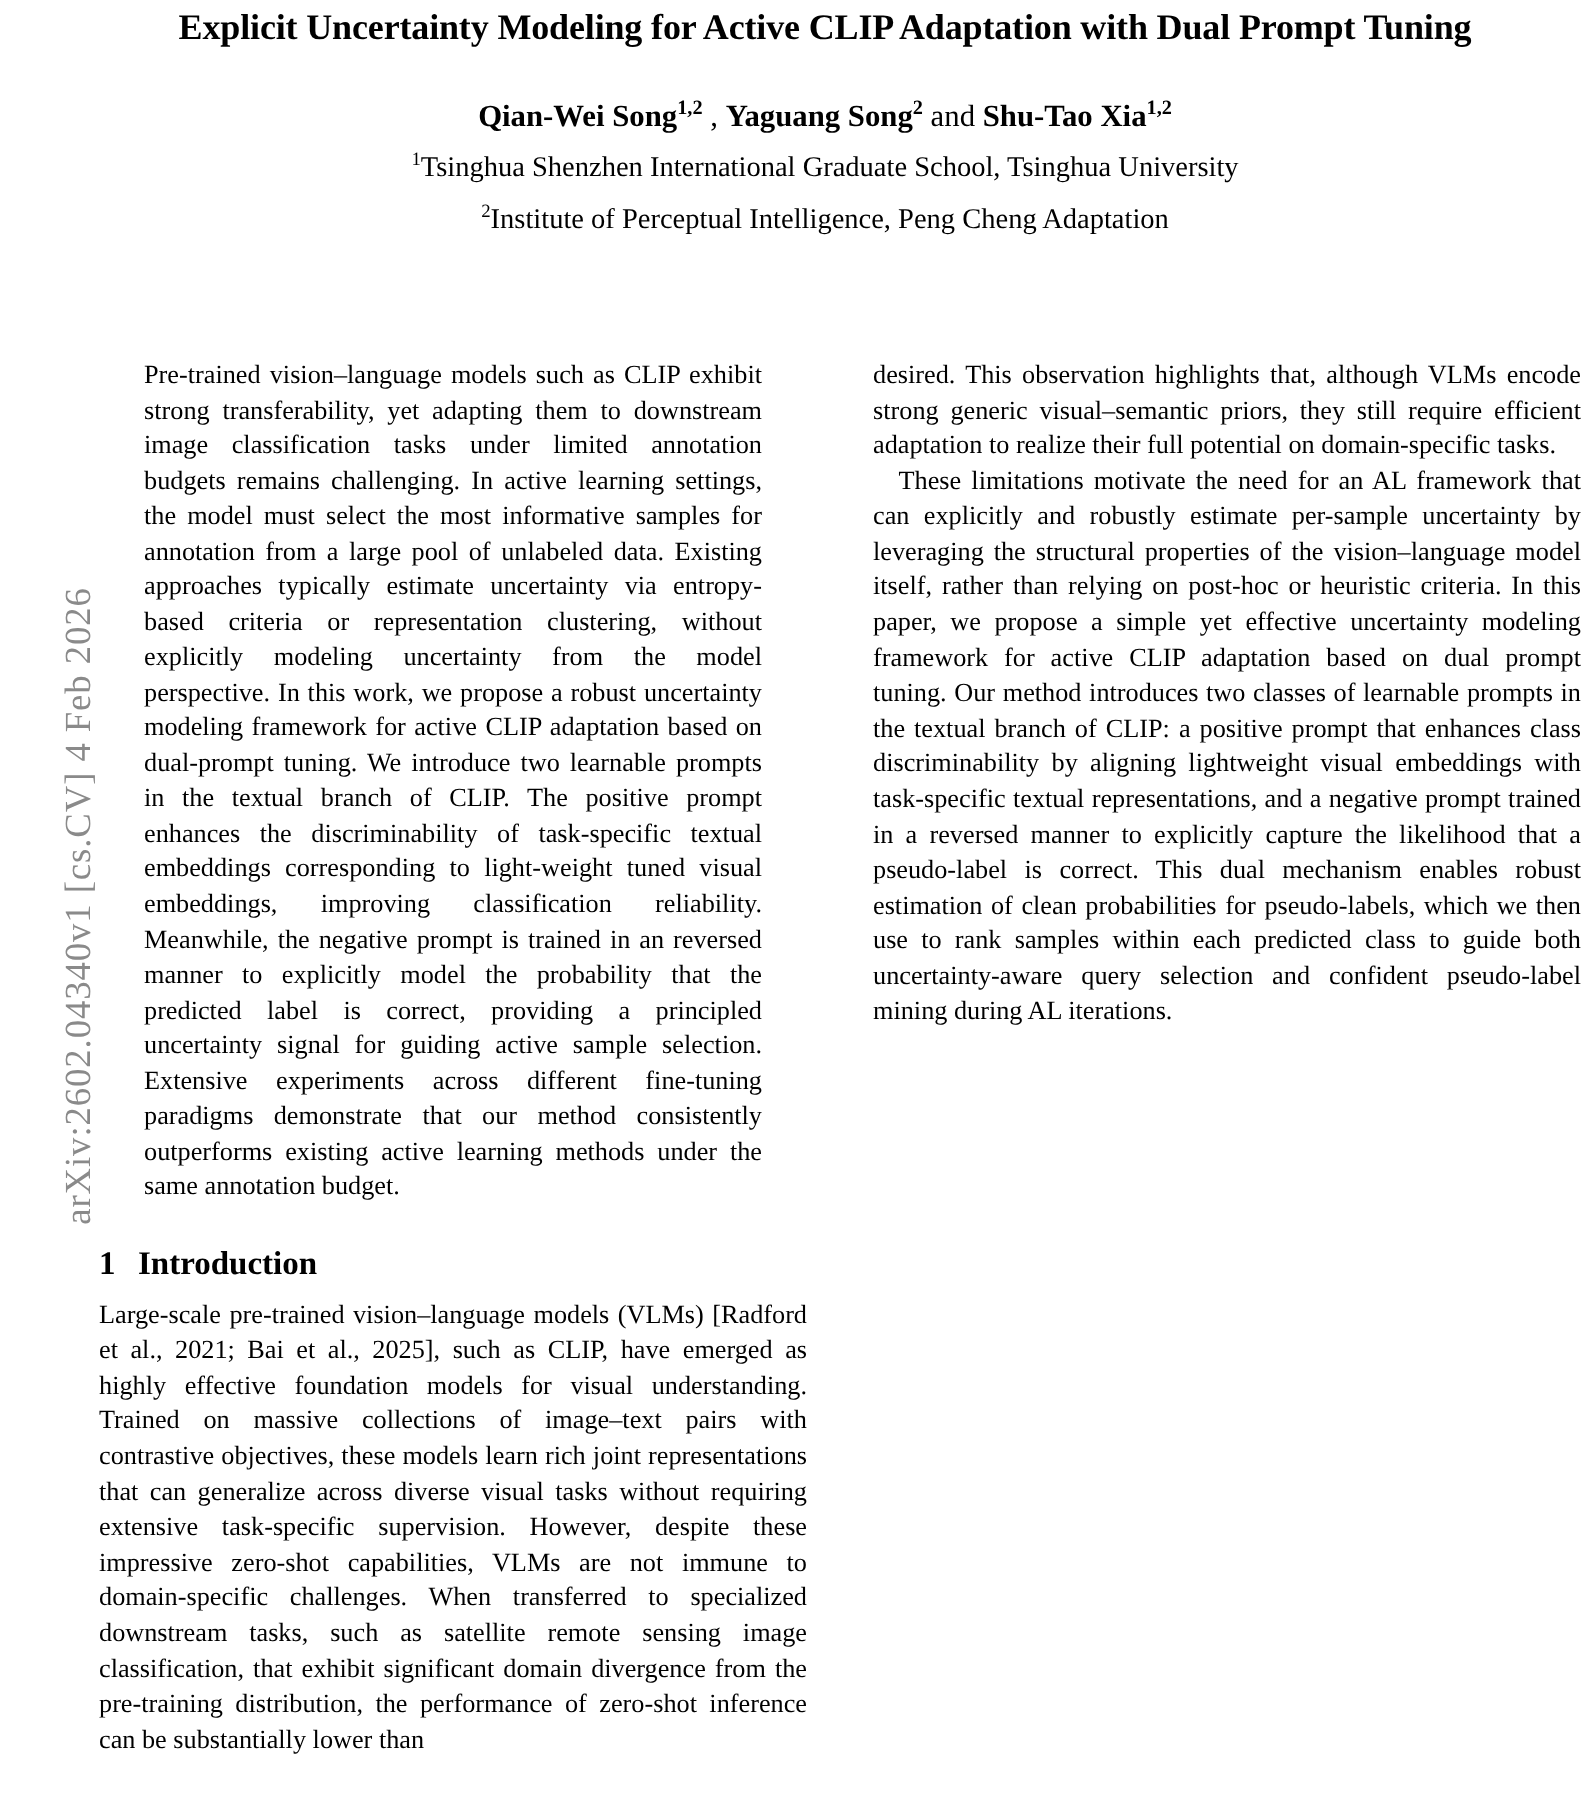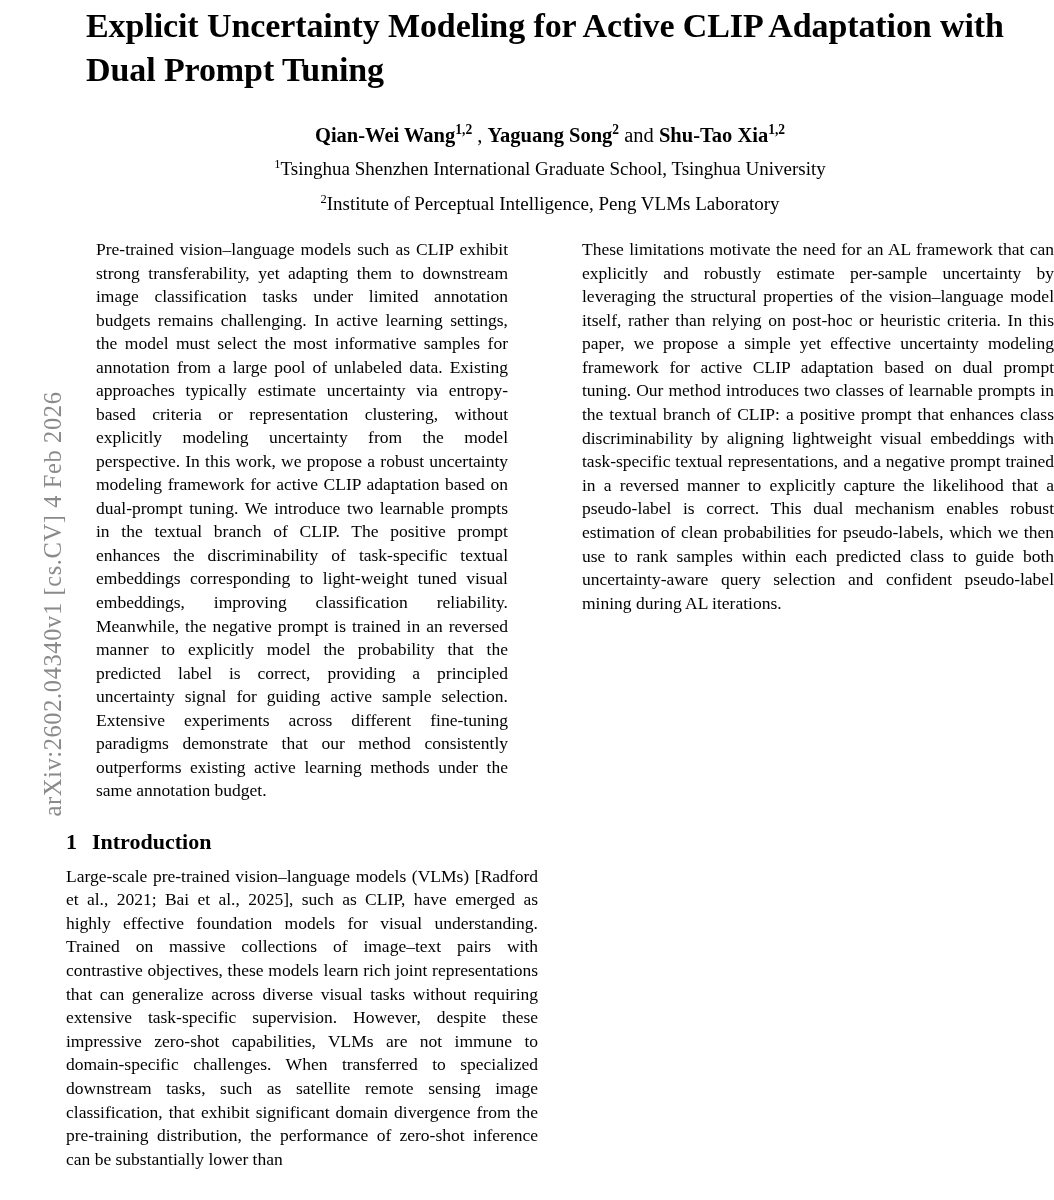--- a/index.html
+++ b/index.html
@@ -43,22 +43,23 @@
   }
 
   .content {
     position: absolute;
     left: 66px;
     top: 0;
     width: 988px;
   }
 
   .title {
-    font-size: 34px;
-    font-weight: bold;
+    font-size: 24px;
+    font-weight: bold;
+    text-align: center;
     line-height: 1.3;
     margin: 0;
     padding: 4px 40px 0 20px;
     letter-spacing: -0.1px;
   }
 
   .authors {
     text-align: center;
     font-size: 20.5px;
     margin-top: 32px;
@@ -157,42 +158,43 @@
 <body>
 
 <div class="page">
 
   <div class="arxiv-stamp">arXiv:2602.04340v1  [cs.CV]  4 Feb 2026</div>
 
   <div class="content">
     <h1 class="title">Explicit Uncertainty Modeling for Active CLIP Adaptation with Dual Prompt Tuning</h1>
 
     <div class="authors">
-      <span>Qian-Wei Wang</span><sup>1,2</sup><span class="sep"> ,  </span><span>Yaguang Song</span><sup>2</sup><span class="andw"> and </span><span>Shu-Tao Xia</span><sup>1,2</sup>
+      <span>Qian-Wei Song</span><sup>1,2</sup><span class="sep"> ,  </span><span>Yaguang Song</span><sup>2</sup><span class="andw"> and </span><span>Shu-Tao Xia</span><sup>1,2</sup>
     </div>
 
     <div class="affil">
       <sup>1</sup><span>Tsinghua Shenzhen International Graduate School, Tsinghua University</span>
     </div>
     <div class="affil">
-      <sup>2</sup><span>Institute of Perceptual Intelligence, Peng VLMs Laboratory</span>
+      <sup>2</sup><span>Institute of Perceptual Intelligence, Peng Cheng Adaptation</span>
     </div>
 
   </div>
 
   <div class="columns">
 
     <div class="col left">
       <div class="abs-body">Pre-trained vision–language models such as CLIP exhibit strong transferability, yet adapting them to downstream image classification tasks under limited annotation budgets remains challenging. In active learning settings, the model must select the most informative samples for annotation from a large pool of unlabeled data. Existing approaches typically estimate uncertainty via entropy-based criteria or representation clustering, without explicitly modeling uncertainty from the model perspective. In this work, we propose a robust uncertainty modeling framework for active CLIP adaptation based on dual-prompt tuning. We introduce two learnable prompts in the textual branch of CLIP. The positive prompt enhances the discriminability of task-specific textual embeddings corresponding to light-weight tuned visual embeddings, improving classification reliability. Meanwhile, the negative prompt is trained in an reversed manner to explicitly model the probability that the predicted label is correct, providing a principled uncertainty signal for guiding active sample selection. Extensive experiments across different fine-tuning paradigms demonstrate that our method consistently outperforms existing active learning methods under the same annotation budget.</div>
 
       <div class="section-head">
         <span class="num">1</span><span>Introduction</span>
       </div>
 
       <p class="body">Large-scale pre-trained vision–language models (VLMs) [Radford et al., 2021; Bai et al., 2025], such as CLIP, have emerged as highly effective foundation models for visual understanding. Trained on massive collections of image–text pairs with contrastive objectives, these models learn rich joint representations that can generalize across diverse visual tasks without requiring extensive task-specific supervision. However, despite these impressive zero-shot capabilities, VLMs are not immune to domain-specific challenges. When transferred to specialized downstream tasks, such as satellite remote sensing image classification, that exhibit significant domain divergence from the pre-training distribution, the performance of zero-shot inference can be substantially lower than</p>
     </div>
 
     <div class="col right">
+      <p class="body">desired. This observation highlights that, although VLMs encode strong generic visual–semantic priors, they still require efficient adaptation to realize their full potential on domain-specific tasks.</p>
       <p class="body">These limitations motivate the need for an AL framework that can explicitly and robustly estimate per-sample uncertainty by leveraging the structural properties of the vision–language model itself, rather than relying on post-hoc or heuristic criteria. In this paper, we propose a simple yet effective uncertainty modeling framework for active CLIP adaptation based on dual prompt tuning. Our method introduces two classes of learnable prompts in the textual branch of CLIP: a positive prompt that enhances class discriminability by aligning lightweight visual embeddings with task-specific textual representations, and a negative prompt trained in a reversed manner to explicitly capture the likelihood that a pseudo-label is correct. This dual mechanism enables robust estimation of clean probabilities for pseudo-labels, which we then use to rank samples within each predicted class to guide both uncertainty-aware query selection and confident pseudo-label mining during AL iterations.</p>
     </div>
 
   </div>
 </div>
 
 </body></html>

